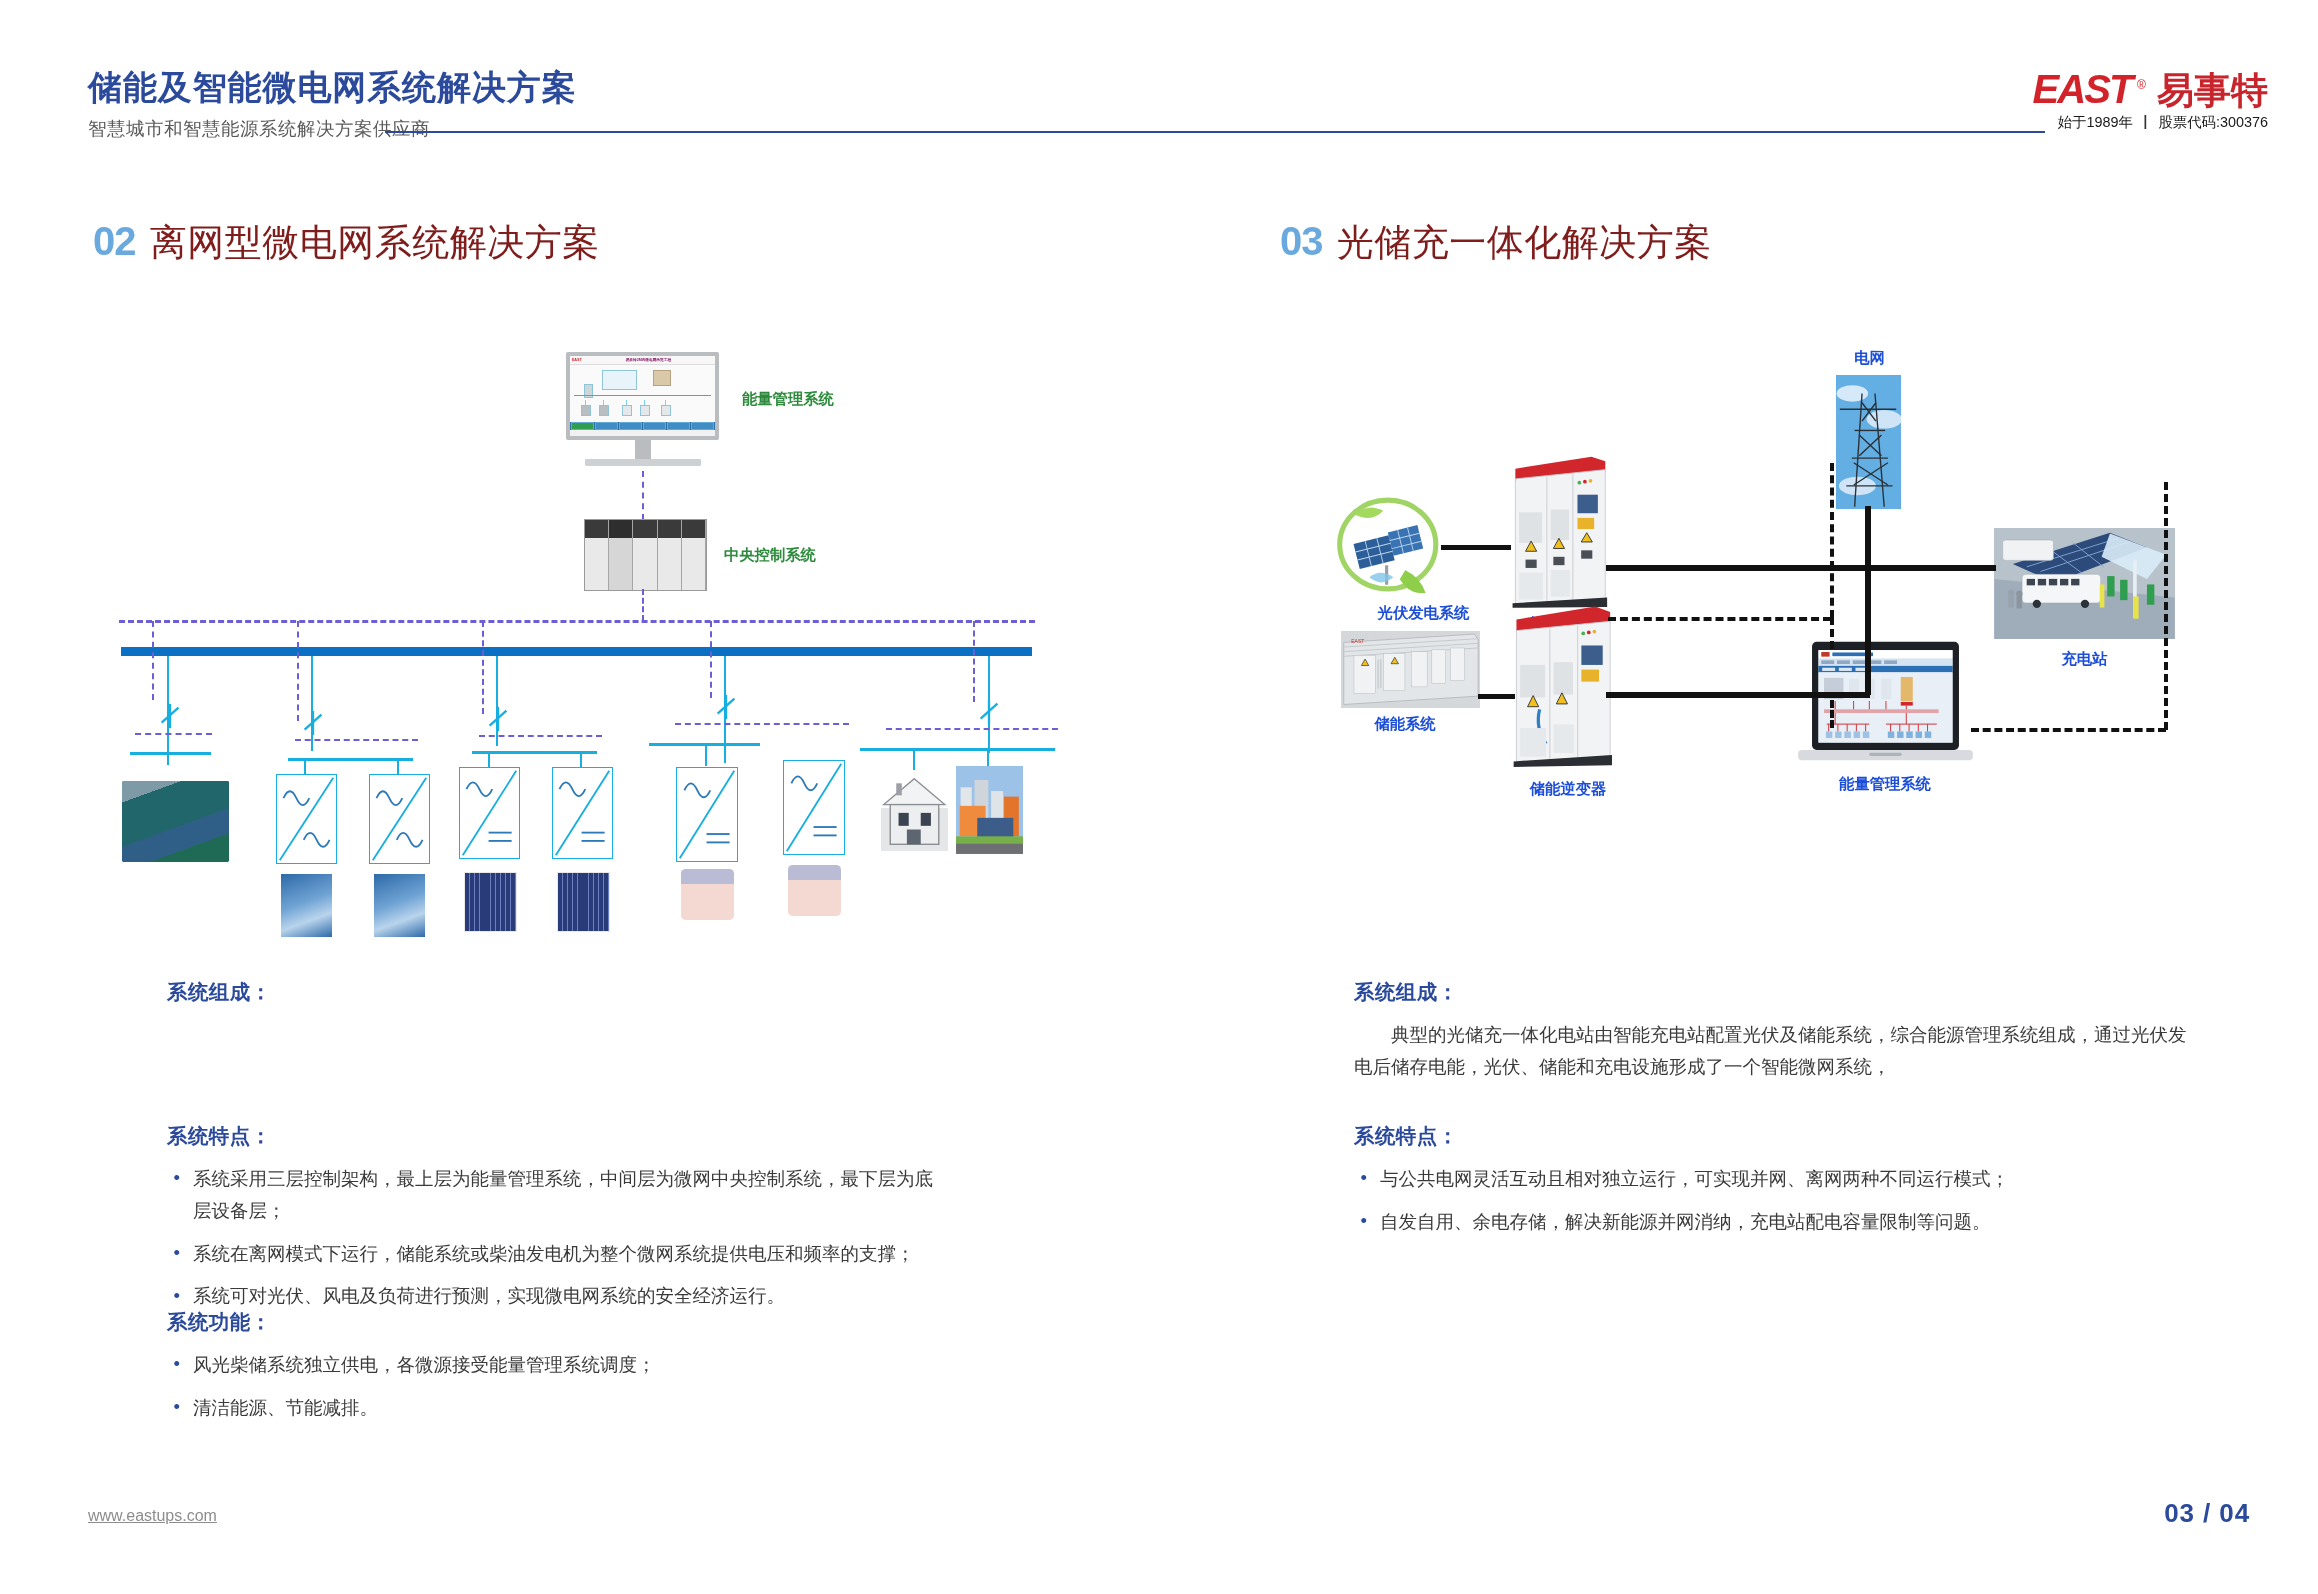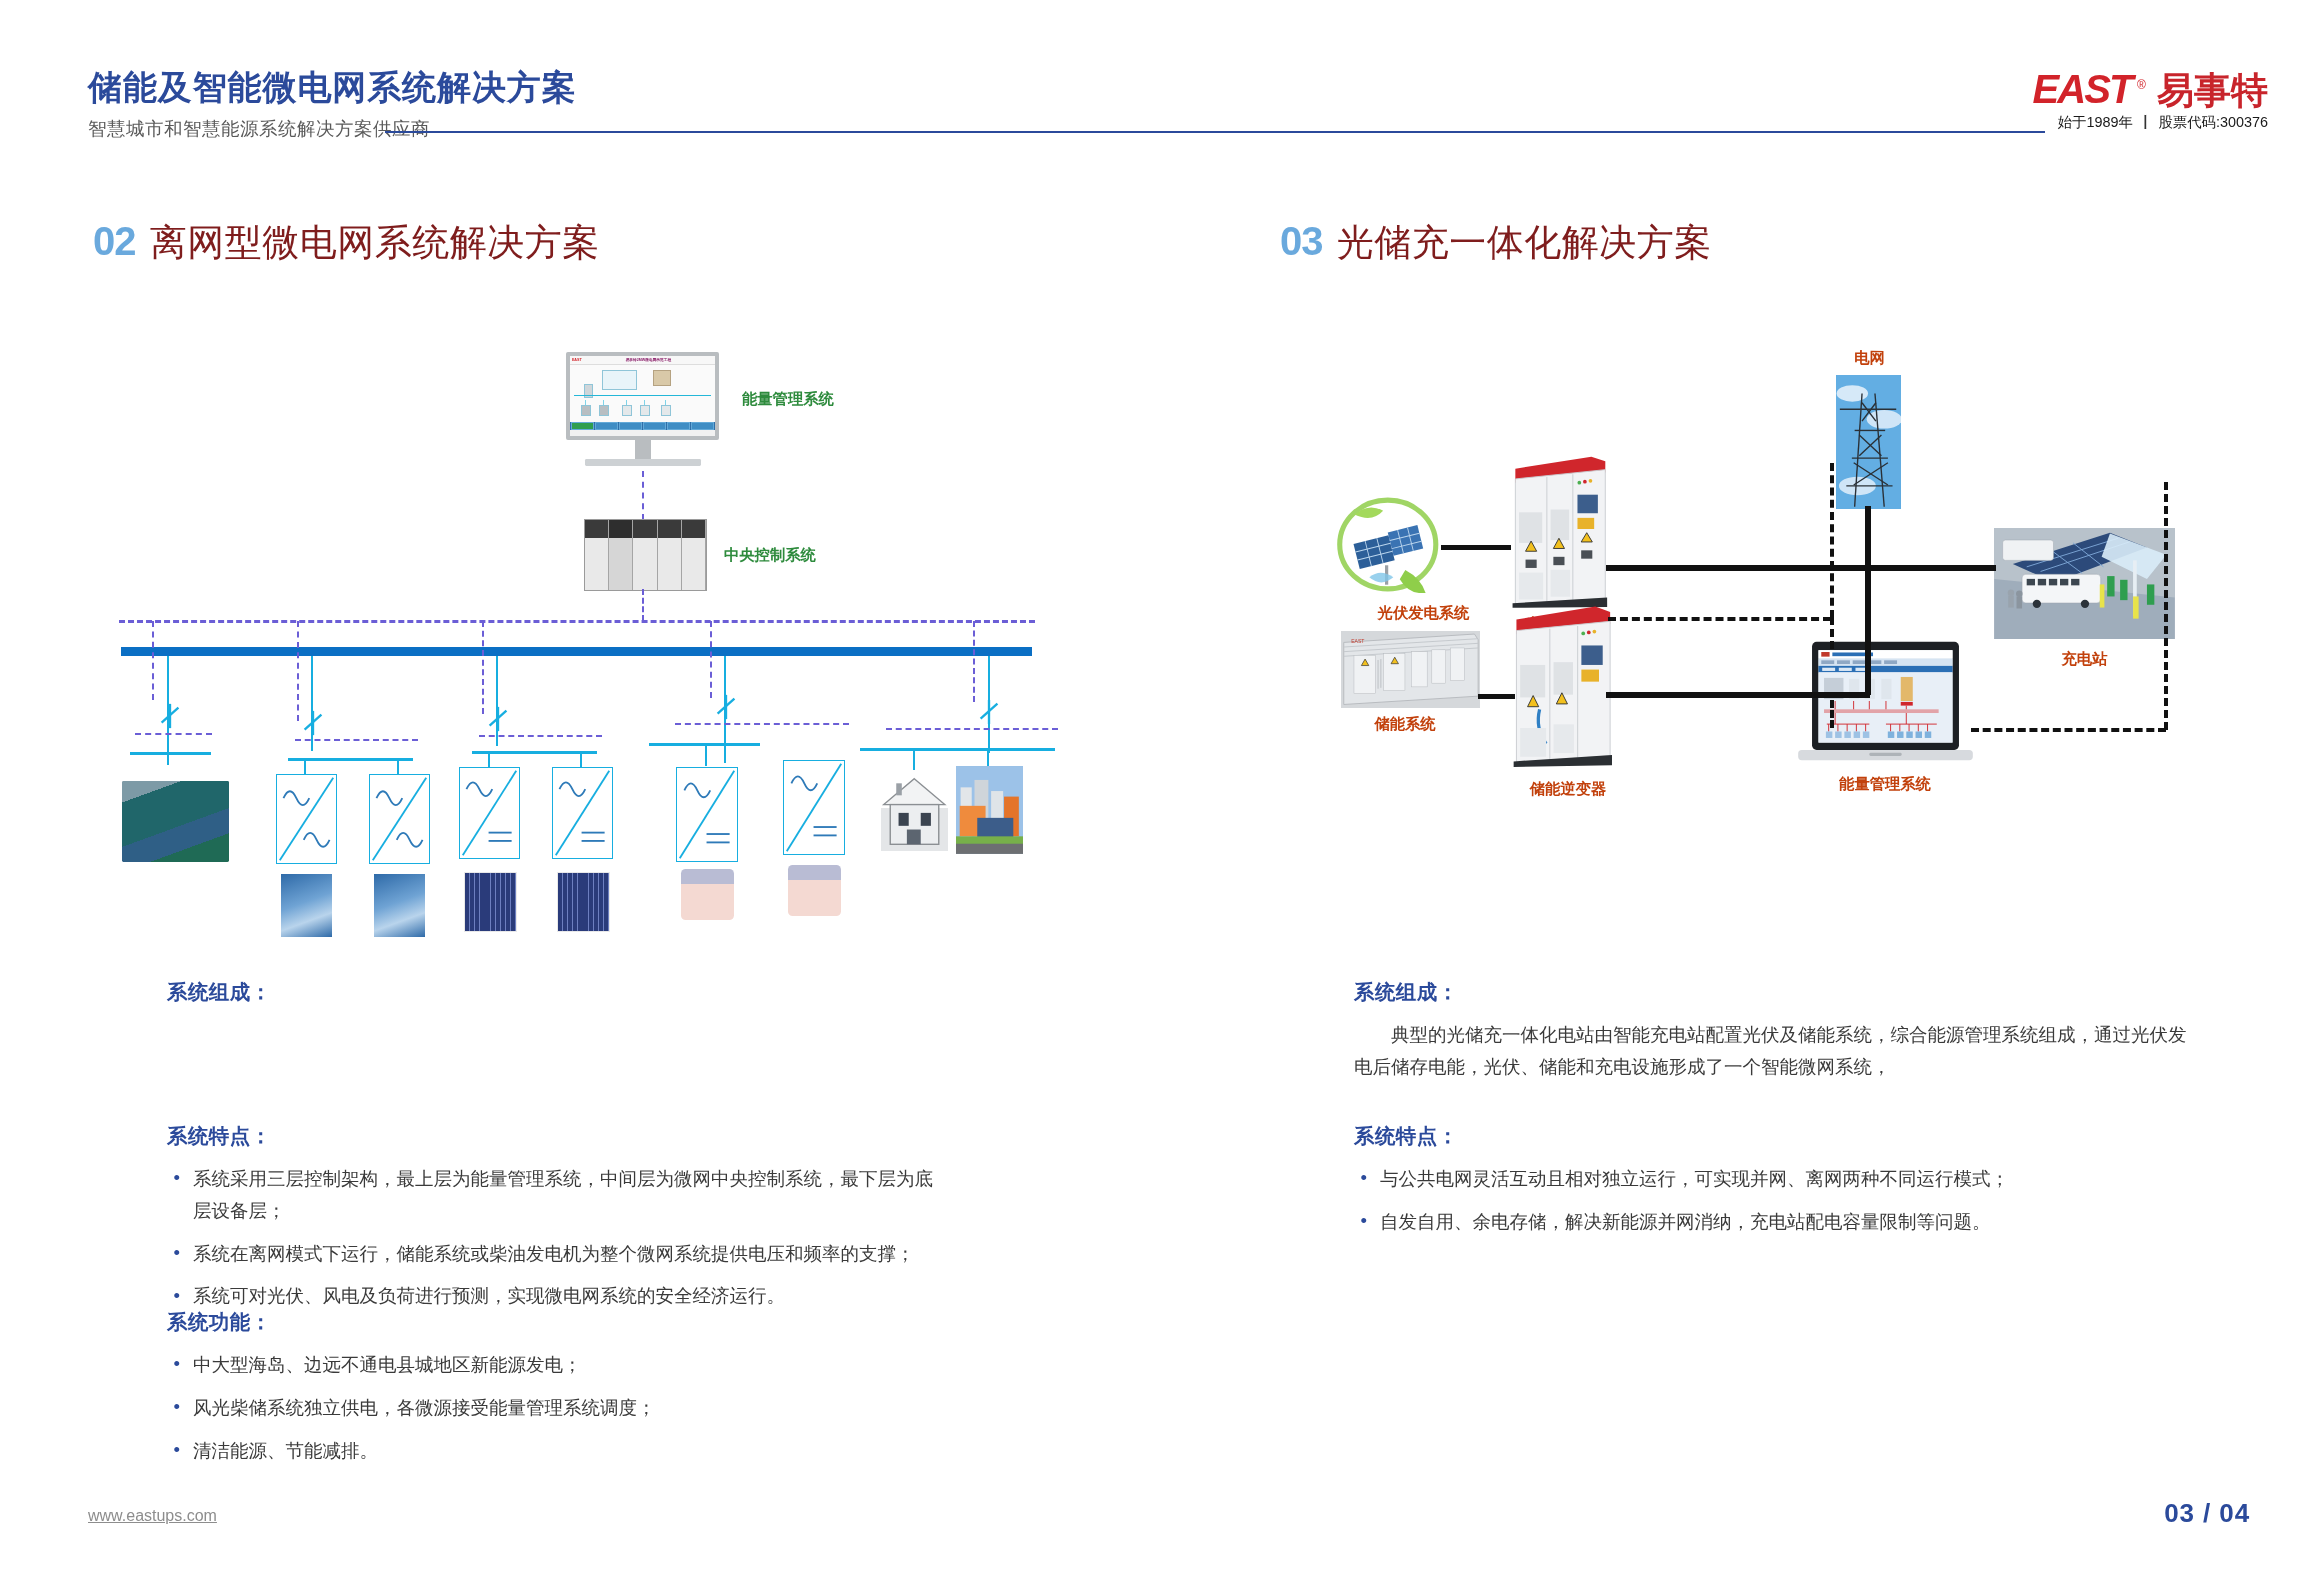--- a/index.html
+++ b/index.html
@@ -37,21 +37,21 @@
                padding-left:26px;position:relative;}
   .blk-list li:before{content:"\2022";position:absolute;left:6.5px;top:-0.9px;color:#2b4a9b;font-size:18.5px;}
 
   
   .foot-url{position:absolute;left:88px;top:1507px;font-size:16px;color:#8d8d8d;text-decoration:underline;}
   .foot-page{position:absolute;right:83px;top:1498px;font-size:26px;font-weight:800;color:#2b4a9b;letter-spacing:0.9px;}
 
   
   .diag{position:absolute;}
   .lbl-green{color:#2e8b3d;font-size:15.3px;font-weight:700;white-space:nowrap;position:absolute;}
-  .lbl-red{color:#c2410c;font-size:15.3px;font-weight:700;white-space:nowrap;position:absolute;text-align:center;}
+  .lbl-red{color:#1d4ed8;font-size:15.3px;font-weight:700;white-space:nowrap;position:absolute;text-align:center;}
 
   
   .monitor{position:absolute;width:153px;}
   .mon-screen{width:153px;height:88px;background:#f1f1f1;border:4.2px solid #b9bdc0;border-radius:1.9px;box-sizing:border-box;position:relative;overflow:hidden;}
   .mon-top{height:7.4px;background:#f7f7f7;border-bottom:0.5px solid #ddd;display:flex;align-items:center;}
   .mon-logo{font-size:3.7px;color:#d2232a;font-weight:800;margin-left:1.9px;}
   .mon-title{flex:1;text-align:center;font-size:3.7px;color:#8b1f6a;font-weight:700;}
   .mon-body{position:relative;height:calc(100% - 15px);background:#fafafa;}
   .mon-bus{position:absolute;left:3.7px;right:3.7px;top:46%;height:1.4px;background:#24b7d8;}
   .mon-tick{position:absolute;width:0.7px;background:#7fd3e8;}
@@ -559,21 +559,20 @@
   <ul class="blk-list">
     <li>系统采用三层控制架构，最上层为能量管理系统，中间层为微网中央控制系统，最下层为底层设备层；</li>
     <li>系统在离网模式下运行，储能系统或柴油发电机为整个微网系统提供电压和频率的支撑；</li>
     <li>系统可对光伏、风电及负荷进行预测，实现微电网系统的安全经济运行。</li>
   </ul>
 </div>
 
 <div class="blk" style="left:167px;top:1308px;width:779px;">
   <div class="blk-head">系统功能：</div>
   <ul class="blk-list">
-    <li>中大型海岛、边远不通电县城地区新能源发电；</li>
     <li>风光柴储系统独立供电，各微源接受能量管理系统调度；</li>
     <li>清洁能源、节能减排。</li>
   </ul>
 </div>
 
 <div class="blk" style="left:1354px;top:978px;width:844px;">
   <div class="blk-head">系统组成：</div>
   <div class="blk-para">典型的光储充一体化电站由智能充电站配置光伏及储能系统，综合能源管理系统组成，通过光伏发电后储存电能，光伏、储能和充电设施形成了一个智能微网系统，</div>
 </div>
 

